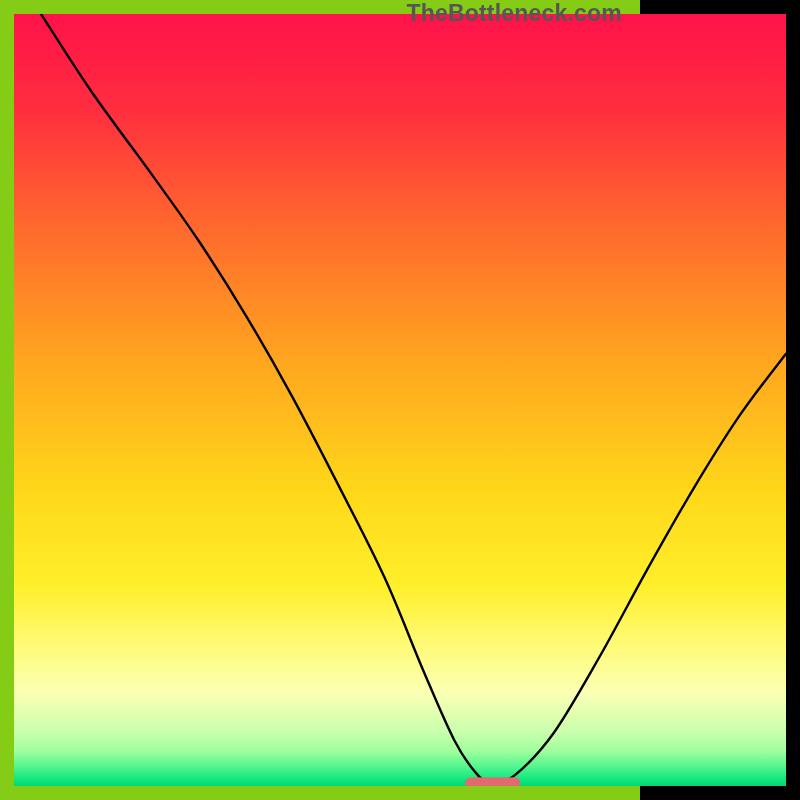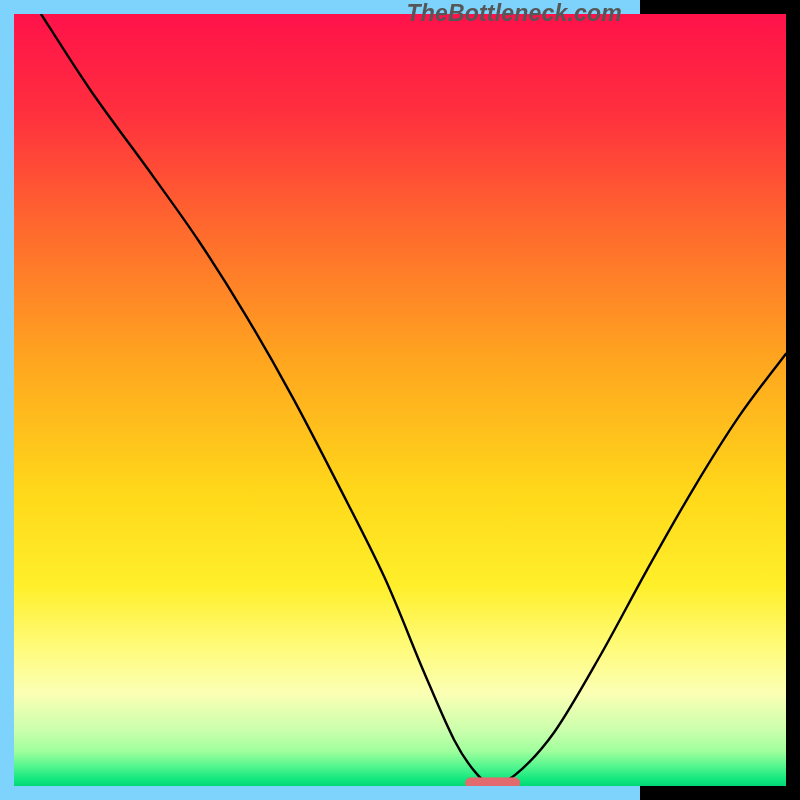--- a/index.html
+++ b/index.html
@@ -7,22 +7,21 @@
     padding: 0;
     width: 800px;
     height: 800px;
     background: #000;
     overflow: hidden;
   }
   .frame {
     position: relative;
     width: 640px;
     height: 800px;
-    background: #7dd3fc;
-    font-style: italic;
+    background: #84cc16;
   }
   .plot-area {
     position: absolute;
     left: 14px;
     top: 14px;
     width: 772px;
     height: 772px;
   }
   .watermark {
     position: absolute;

